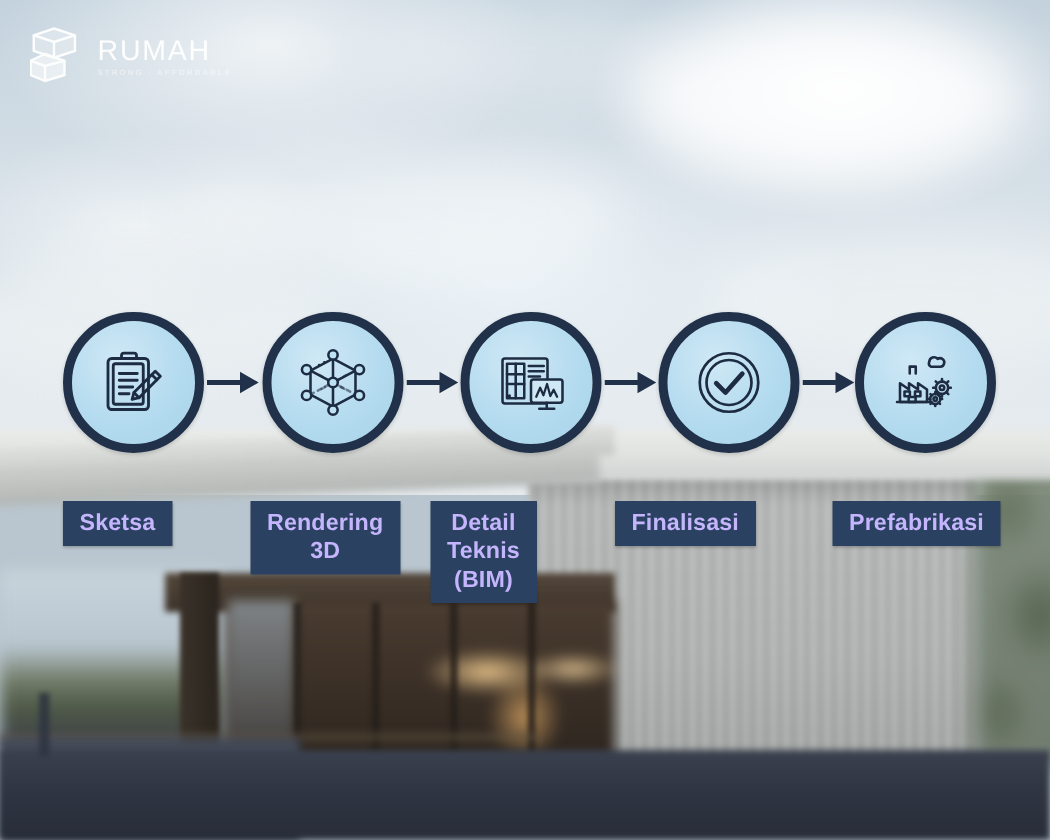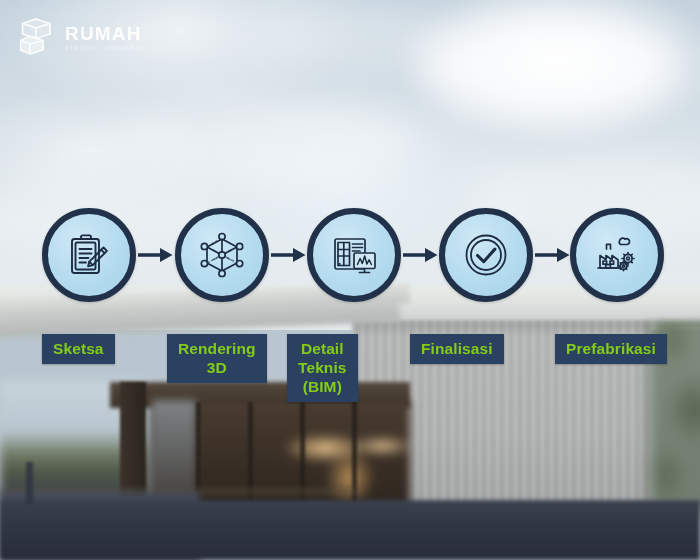--- a/index.html
+++ b/index.html
@@ -130,21 +130,21 @@
   }
   .deck-line {
     position:absolute; left:0px; top:489px; width:360px; height:5px;
     background:rgba(100,85,65,.55); filter:blur(3px);
   }
 
   
   #logo { position:absolute; left:20px; top:16px; display:flex; align-items:center; gap:9px; }
   #logo .marktxt { line-height:1; }
   .logo-l1, .logo-l2 {
-    color:#ffffff; font-weight:700; letter-spacing:1.2px;
+    color:#ffffff; font-weight:400; letter-spacing:1.2px;
     font-size:19px; line-height:20px; opacity:.96;
   }
   .logo-tag {
     color:#ffffff; opacity:.42; font-size:5.2px; letter-spacing:1.45px;
     margin-top:2px; font-weight:600;
   }
 
   
   #flow { position:absolute; left:0; top:0; width:700px; height:560px; }
 
@@ -156,21 +156,21 @@
     display:flex; align-items:center; justify-content:center;
     box-shadow:0 1px 3px rgba(0,0,0,.18);
   }
   .circle svg { display:block; }
 
   .arrow { position:absolute; display:block; }
 
   .chip {
     position:absolute;
     background:#2b4161;
-    color:#84cc16;
+    color:#c4b5fd;
     font-size:15.5px; font-weight:700; letter-spacing:.1px;
     text-align:center;
     padding:5px 11px 6px 11px;
     line-height:19px;
     white-space:pre-line;
     box-shadow:0 1px 2px rgba(0,0,0,.25);
   }
 </style>
 </head>
 <body>

